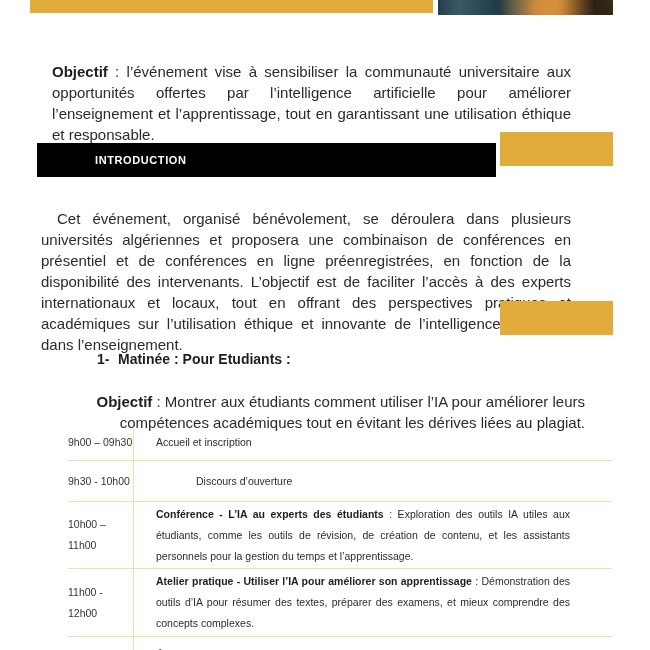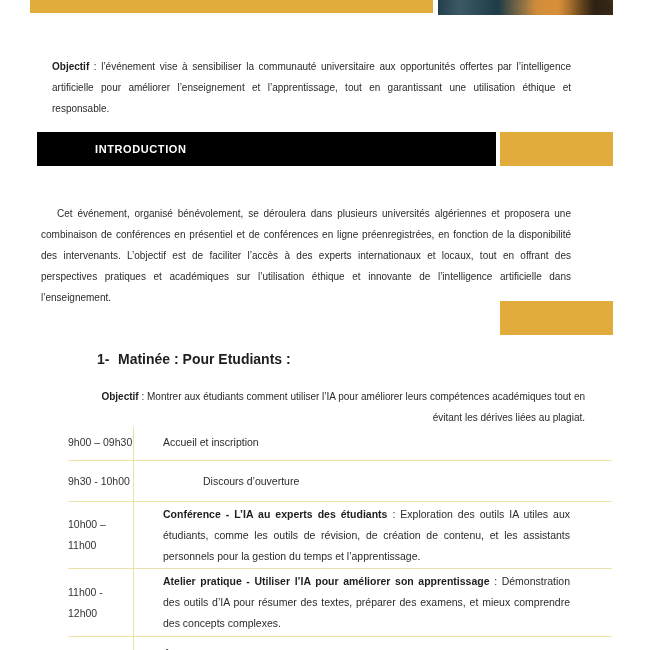--- a/index.html
+++ b/index.html
@@ -25,31 +25,31 @@
   .photo{
     position:absolute;left:438px;top:0;width:175px;height:15px;
     background:
       radial-gradient(circle at 62% 45%, rgba(225,150,60,.85) 0 10%, rgba(225,150,60,0) 45%),
       radial-gradient(circle at 90% 60%, rgba(40,30,18,.9) 0 8%, rgba(40,30,18,0) 30%),
       linear-gradient(90deg,#223f4b 0%,#3c5a66 12%,#1c3a46 36%,#2a4450 50%,#8a5a28 60%,#c08434 70%,#6e4418 80%,#32281a 87%,#9a6a2c 96%,#7a5222 100%);
   }
   
   .para{
     position:absolute;
-    font-size:10px;line-height:21px;
+    font-size:15px;line-height:21px;
     text-align:justify;
     color:var(--ink);
   }
   .para b, .bold{font-weight:bold;color:#1e1e1e;}
   .para-objectif{left:52px;top:46px;width:519px;}
   .para-intro{left:41px;top:193px;width:530px;text-indent:16px;}
   
   .banner{
     position:absolute;height:34px;background:#000000;
-    display:flex;align-items:center;
+    display:flex;align-items:center;margin-top:11px;
   }
   .banner .banner-label{
     color:#ffffff;font-weight:bold;font-size:11px;letter-spacing:.6px;
     padding-left:58px;
   }
   .banner-accent{
     position:absolute;width:113px;height:34px;background:var(--gold);
   }
   .banner-intro{left:37px;top:132px;width:459px;}
   .accent-intro{left:500px;top:132px;}
@@ -73,21 +73,21 @@
   }
   .srow{
     display:flex;border-bottom:1px solid var(--paleline);
     align-items:center;
   }
   .srow.last{border-bottom:none;align-items:flex-start;}
   .cell-time{
     width:65px;flex:0 0 65px;text-align:left;color:#333333;
   }
   .cell-desc{
-    flex:1;padding-left:30px;padding-right:42px;text-align:justify;
+    flex:1;padding-left:23px;padding-right:42px;text-align:justify;
   }
   .r1{height:35px;}
   .r2{height:40px;gap:40px;}
   .r3{height:66px;}
   .r4{height:67px;}
   .r5{height:17px;}
   .r5 .cell-desc{padding-top:8px;}
 </style>
 </head>
 <body>

